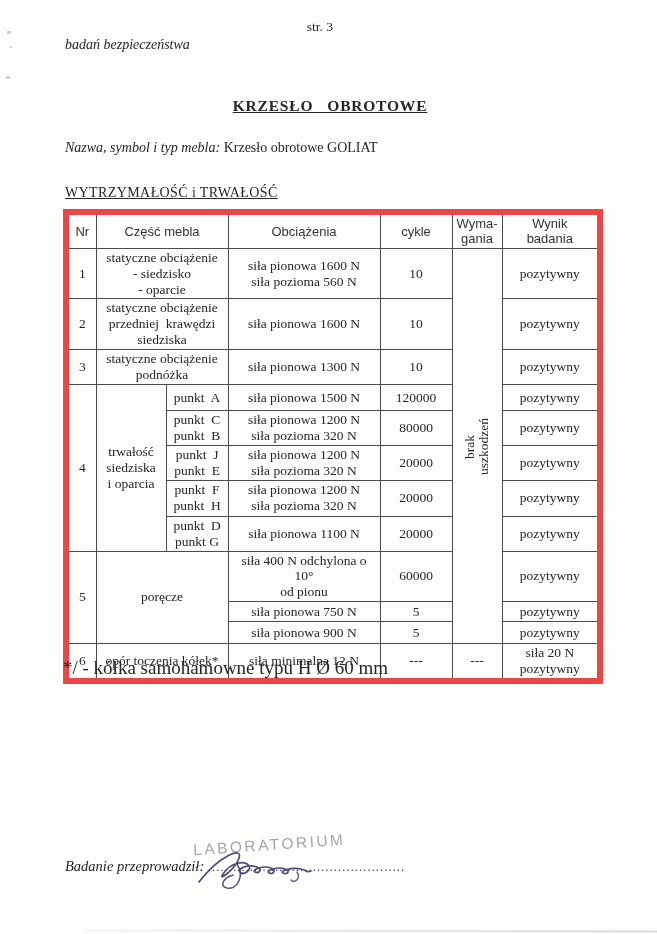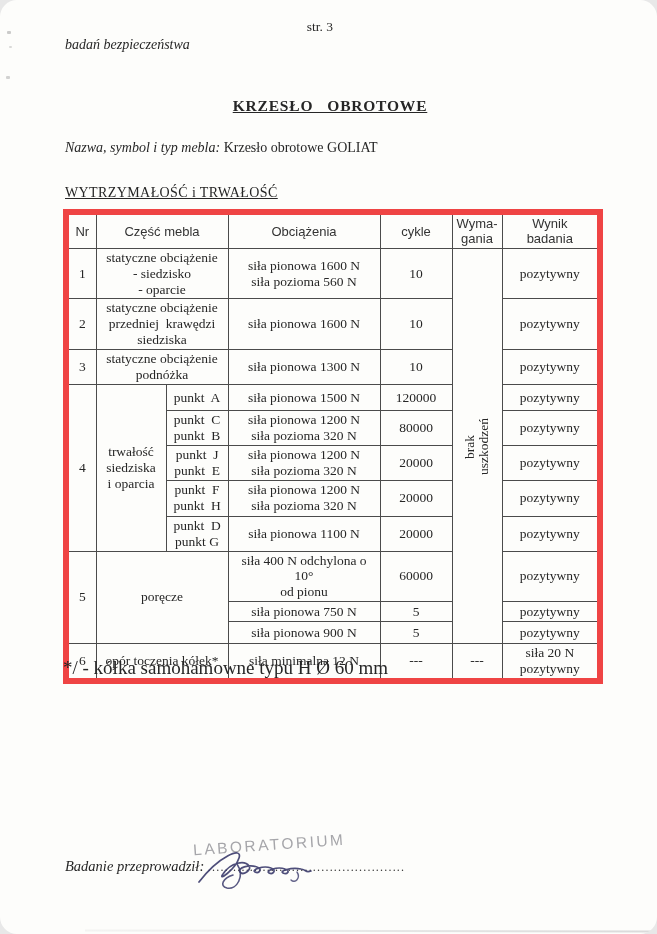--- a/index.html
+++ b/index.html
@@ -1,18 +1,18 @@
 <!DOCTYPE html>
 <html><head>
 <meta charset="utf-8">
 <style>
   html,body{margin:0;padding:0;background:#e8e8e8;}
   .page{
     position:relative;width:657px;height:934px;background:#fdfdfb;
-    font-family:"Liberation Serif",serif;color:#262626;overflow:hidden;border-radius:17px;
+    font-family:"Liberation Serif",serif;color:#262626;overflow:hidden;
   }
   .page-number{position:absolute;top:19px;left:0;width:640px;text-align:center;font-size:13.5px;}
   .atest-block{position:absolute;top:36px;left:65px;line-height:1.3;}
   .atest-title{font-weight:bold;font-size:14.5px;letter-spacing:.2px;}
   .atest-subtitle{font-style:italic;font-size:14px;}
   .doc-heading{
     position:absolute;top:97px;left:0;width:660px;text-align:center;
     font-size:15.5px;font-weight:bold;letter-spacing:.8px;
     text-decoration:underline;white-space:pre;
   }

